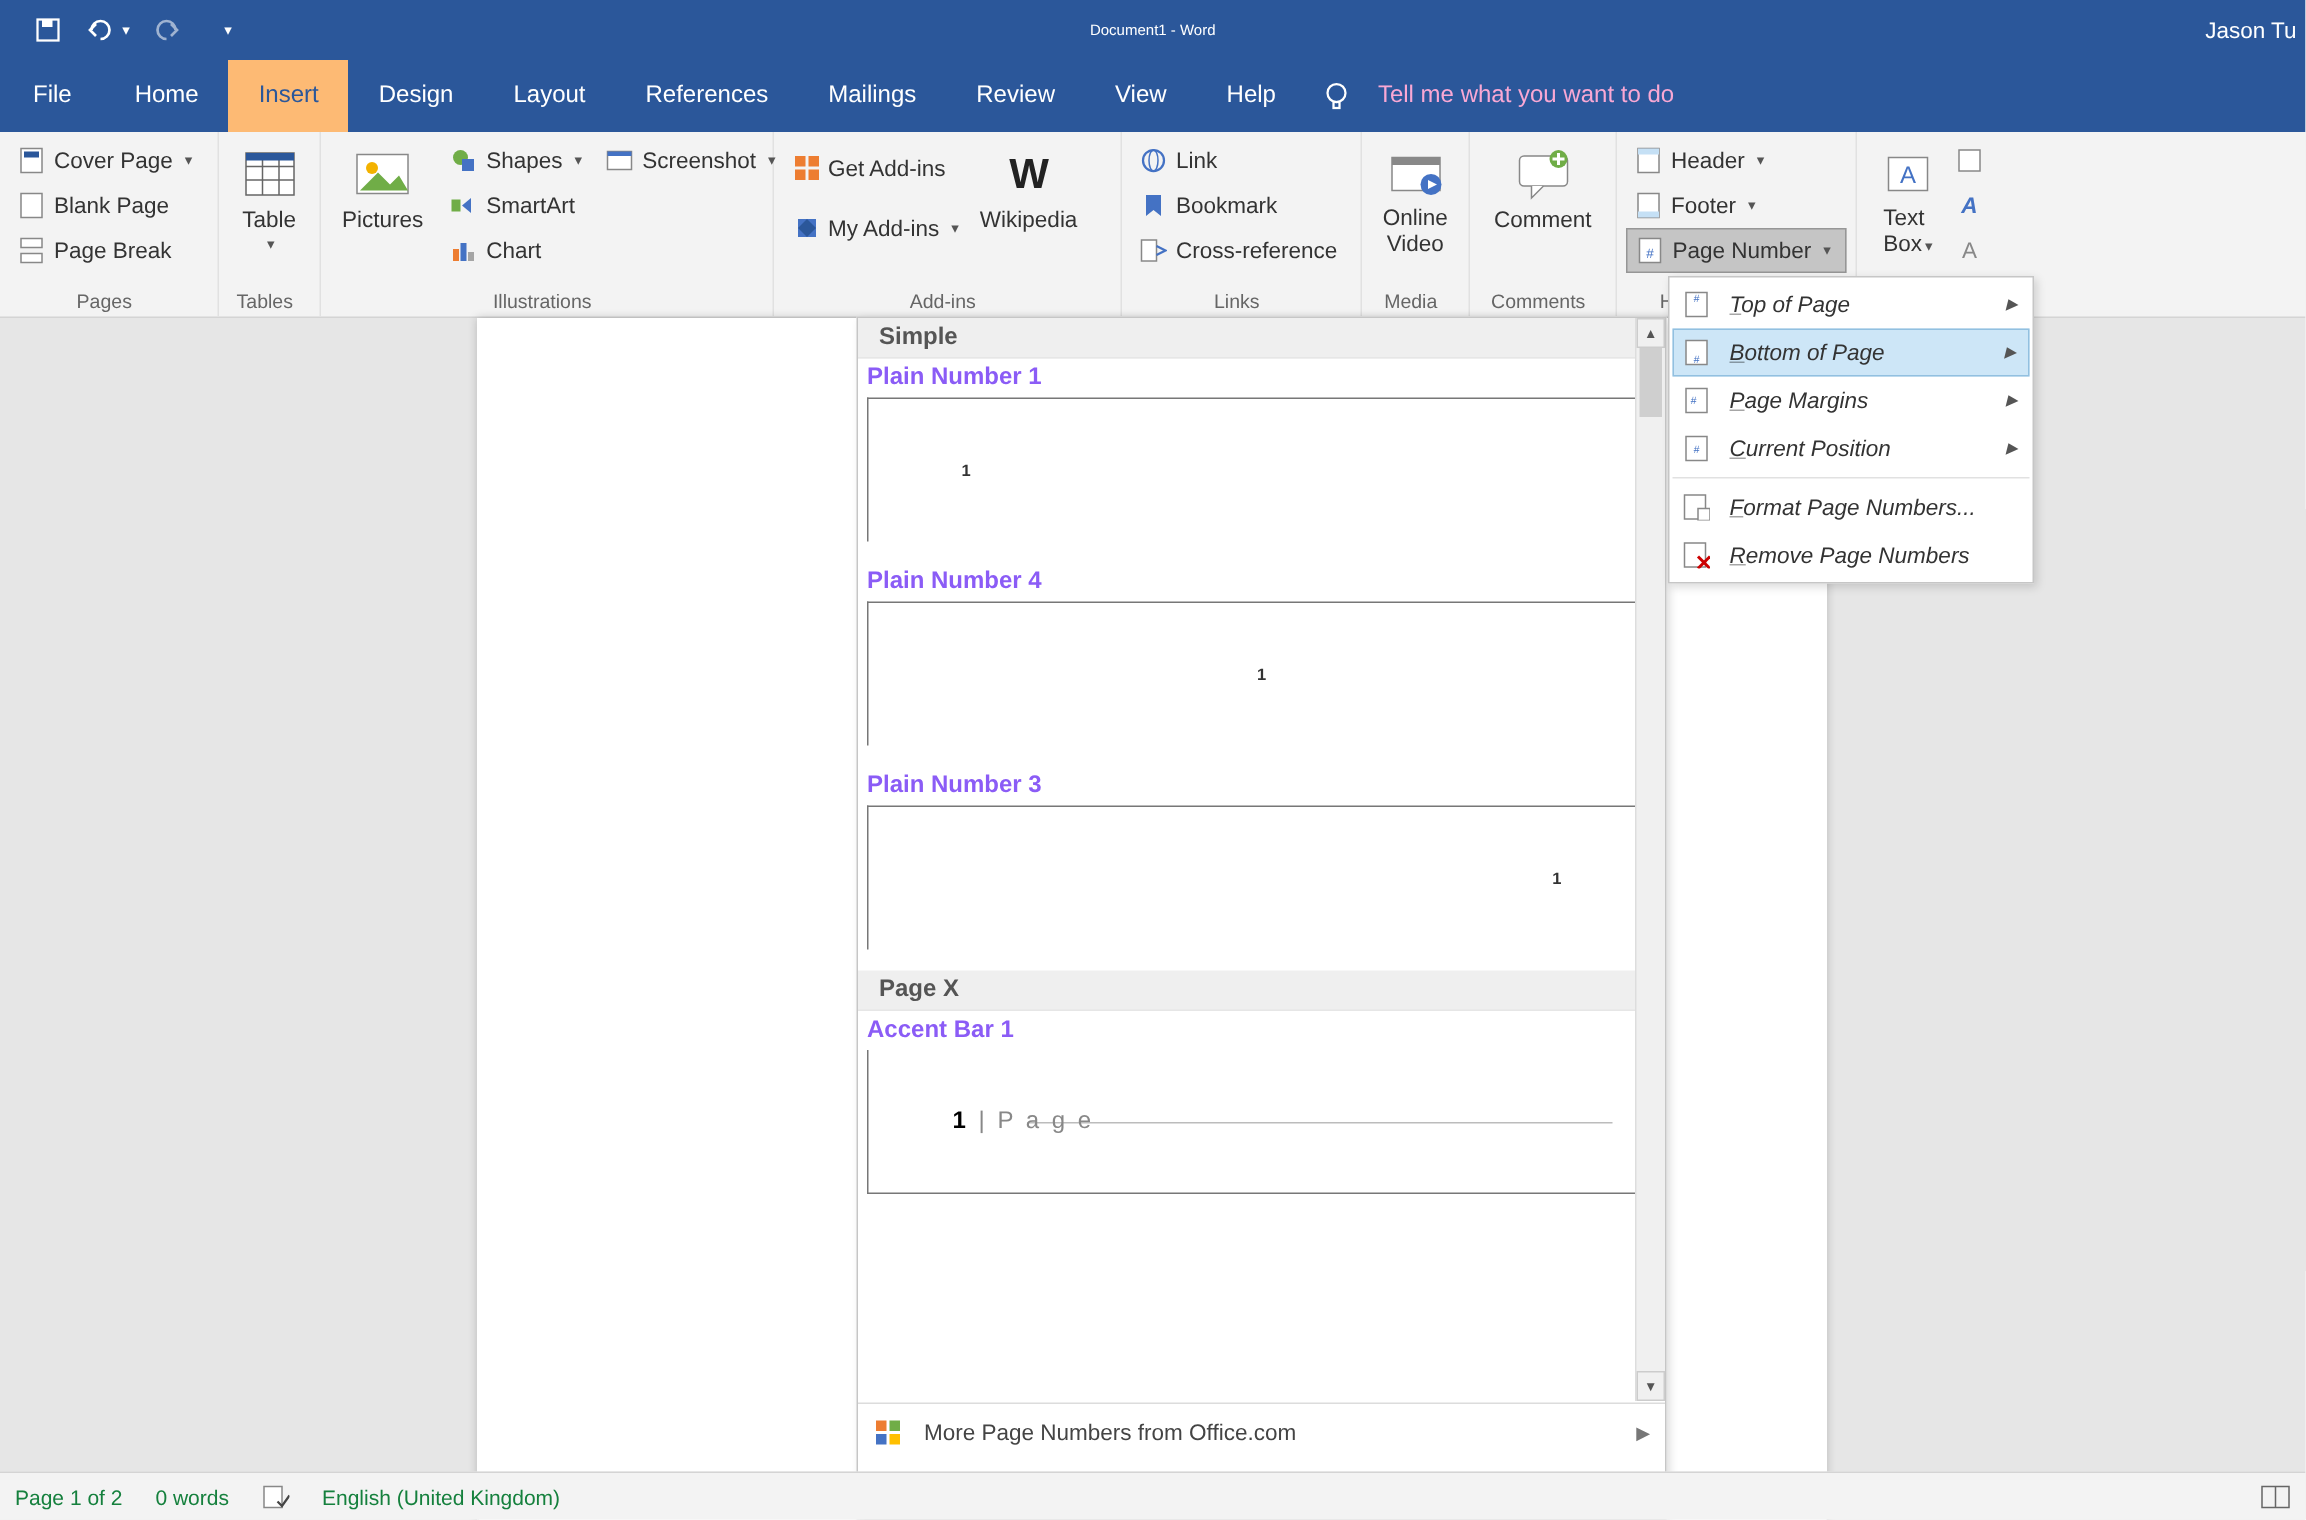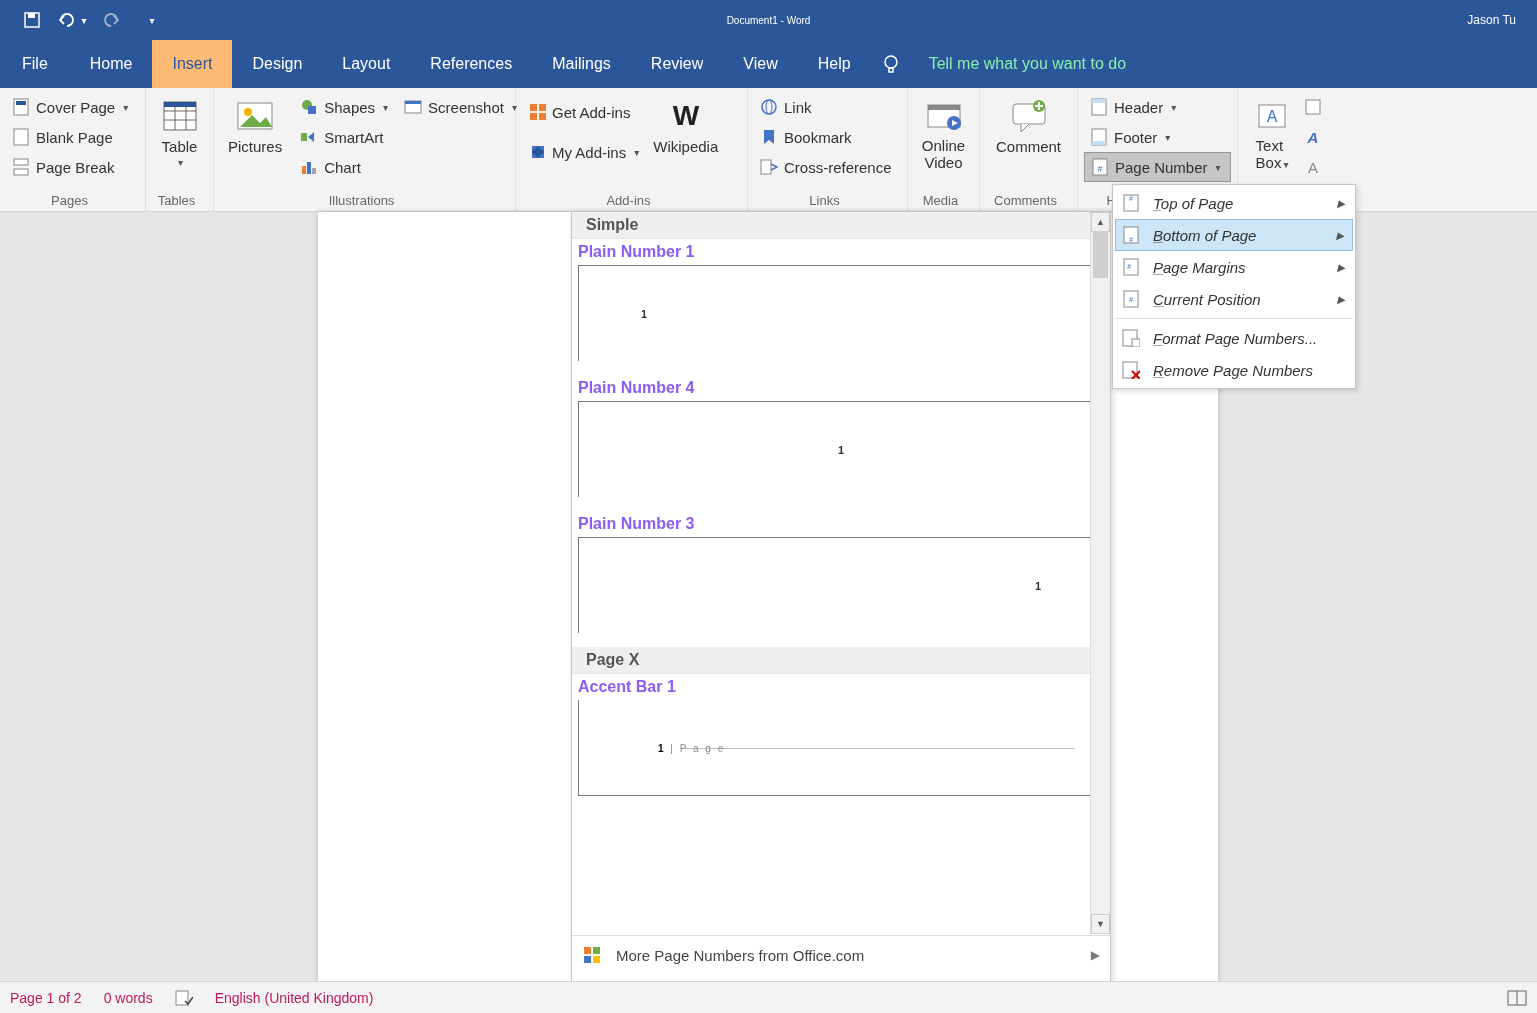--- a/index.html
+++ b/index.html
@@ -3,28 +3,28 @@
 <meta charset="utf-8">
 <style>
 * { margin: 0; padding: 0; box-sizing: border-box; font-family: "Segoe UI", sans-serif; }
 body { width: 1537px; height: 1013px; background: #e6e6e6; overflow: hidden; position: relative; }
 
 
 .title-bar { height: 40px; background: #2b579a; color: #fff; display: flex; align-items: center; position: relative; }
 .qat { display: flex; align-items: center; gap: 4px; padding-left: 14px; }
 .qat-btn { width: 36px; height: 28px; display: flex; align-items: center; justify-content: center; color: #fff; }
 .title-center { position: absolute; left: 50%; transform: translateX(-50%); font-size: 10px; }
-.title-user { margin-left: auto; padding-right: 21px; font-size: 12px; }
+.title-user { margin-left: auto; padding-right: 6px; font-size: 15px; }
 
 
 .ribbon-tabs { height: 48px; background: #2b579a; display: flex; align-items: stretch; }
 .ribbon-tab { padding: 0 20px; color: #fff; font-size: 16px; display: flex; align-items: center; text-align: center; }
 .ribbon-tab.active { background: #fdba74; color: #2b579a; }
 .ribbon-tab.file { padding: 0 22px; }
-.tell-me { display: flex; align-items: center; color: #86efac; font-size: 16px; gap: 28px; margin-left: 10px; }
+.tell-me { display: flex; align-items: center; color: #f9a8d4; font-size: 16px; gap: 18px; margin-left: 10px; }
 .bulb { width: 20px; height: 20px; }
 
 
 .ribbon-body { height: 124px; background: #f3f3f3; border-bottom: 1px solid #d4d4d4; display: flex; }
 .group { border-right: 1px solid #e1e1e1; padding: 4px 6px 0 6px; display: flex; flex-direction: column; position: relative; }
 .group-label { position: absolute; bottom: 3px; left: 0; right: 6px; text-align: center; font-size: 13px; color: #666; }
 .row-btn { display: flex; align-items: center; gap: 6px; height: 30px; padding: 0 6px; font-size: 15px; color: #333; white-space: nowrap; }
 .row-btn .ico { width: 18px; height: 18px; display: inline-flex; align-items: center; justify-content: center; }
 .big-btn { display: flex; flex-direction: column; align-items: center; justify-content: flex-start; padding: 4px 8px 0 8px; font-size: 15px; color: #333; gap: 2px; }
 .big-btn .big-ico { width: 40px; height: 40px; display: flex; align-items: center; justify-content: center; }
@@ -40,40 +40,40 @@
 
 
 .gallery { position: absolute; top: 211px; left: 571px; width: 540px; bottom: 0; background: #fff; border: 1px solid #c6c6c6; box-shadow: 2px 2px 6px rgba(0,0,0,.15); display: flex; flex-direction: column; }
 .gallery-scroll { flex: 1; overflow: hidden; position: relative; }
 .g-header { background: #efefef; padding: 4px 14px; font-size: 16px; font-weight: 600; color: #555; border-bottom: 1px solid #e6e6e6; }
 .g-item-label { padding: 4px 6px; font-size: 16px; font-weight: 600; color: #8b5cf6; }
 .g-preview { margin: 0 6px 14px 6px; border: 1px solid #777; border-bottom: none; height: 96px; position: relative; background: #fff; }
 .g-preview.accent { border-top: none; border-bottom: 1px solid #777; }
 .g-num { position: absolute; top: 50%; transform: translateY(-50%); font-size: 11px; font-weight: bold; color: #333; }
 .g-accentline { position: absolute; top: 50%; left: 106px; right: 28px; height: 1px; background: #bcbcbc; }
-.g-accenttext { position: absolute; top: 50%; transform: translateY(-50%); left: 79px; font-size: 10px; color: #888; letter-spacing: 2px; }
+.g-accenttext { position: absolute; top: 50%; transform: translateY(-50%); left: 56px; font-size: 16px; color: #888; letter-spacing: 2px; }
 .g-accenttext b { color: #000; }
 .gallery-footer { border-top: 1px solid #dcdcdc; }
 .gf-row { display: flex; align-items: center; height: 38px; padding: 0 10px; gap: 14px; font-size: 15px; color: #444; }
 .gf-row.disabled { color: #aaa; }
 .gf-row .sub { margin-left: auto; font-size: 12px; color: #777; }
 .g-sb-btn { height: 20px; background: #f0f0f0; border: 1px solid #ccc; display:flex; align-items:center; justify-content:center; font-size:9px; color:#555; }
 .g-sb-thumb { position: absolute; top: 20px; left: 2px; right: 2px; height: 46px; background: #cfcfcf; }
 
 
 .submenu { position: absolute; top: 184px; left: 1112px; width: 244px; background: #fff; border: 1px solid #c6c6c6; box-shadow: 2px 2px 6px rgba(0,0,0,.15); padding: 2px; font-style: italic; }
 .sm-row { display: flex; align-items: center; height: 32px; padding: 0 6px; gap: 12px; font-size: 15px; color: #333; position: relative; }
 .sm-row:hover, .sm-row.hover { background: #cde6f7; border: 1px solid #92c0e0; padding: 0 5px; }
 .sm-ico { width: 20px; height: 20px; display:flex; align-items:center; justify-content:center; }
 .sm-arrow { position: absolute; right: 8px; font-size: 10px; color: #555; }
 .sm-sep { height: 1px; background: #e1e1e1; margin: 3px 0; }
 .underline { text-decoration: underline; text-decoration-color: rgba(0,0,0,.35); }
 
 
-.status-bar { position: absolute; bottom: 0; left: 0; right: 0; height: 32px; background: #f3f3f3; border-top: 1px solid #d4d4d4; display: flex; align-items: center; padding: 0 10px; gap: 22px; font-size: 14px; color: #be185d; }
+.status-bar { position: absolute; bottom: 0; left: 0; right: 0; height: 32px; background: #f3f3f3; border-top: 1px solid #d4d4d4; display: flex; align-items: center; padding: 0 10px; gap: 22px; font-size: 14px; color: #15803d; }
 .status-bar .right { margin-left: auto; display:flex; gap:6px; }
 
 svg { display: block; }
 </style>
 </head>
 <body>
 
 <div class="title-bar">
   <div class="qat">
     <div class="qat-btn">

